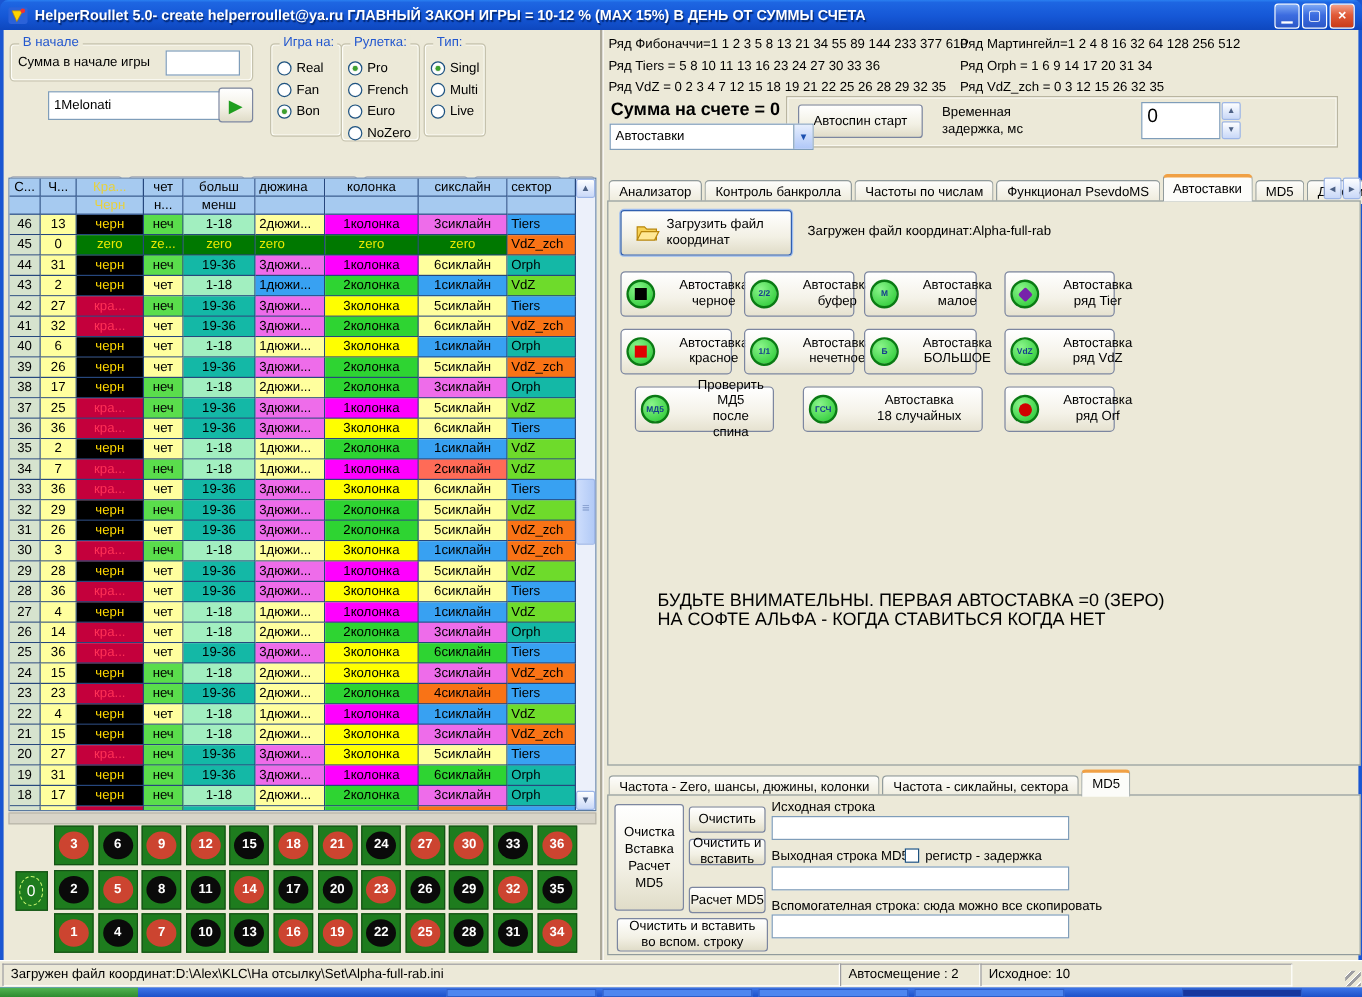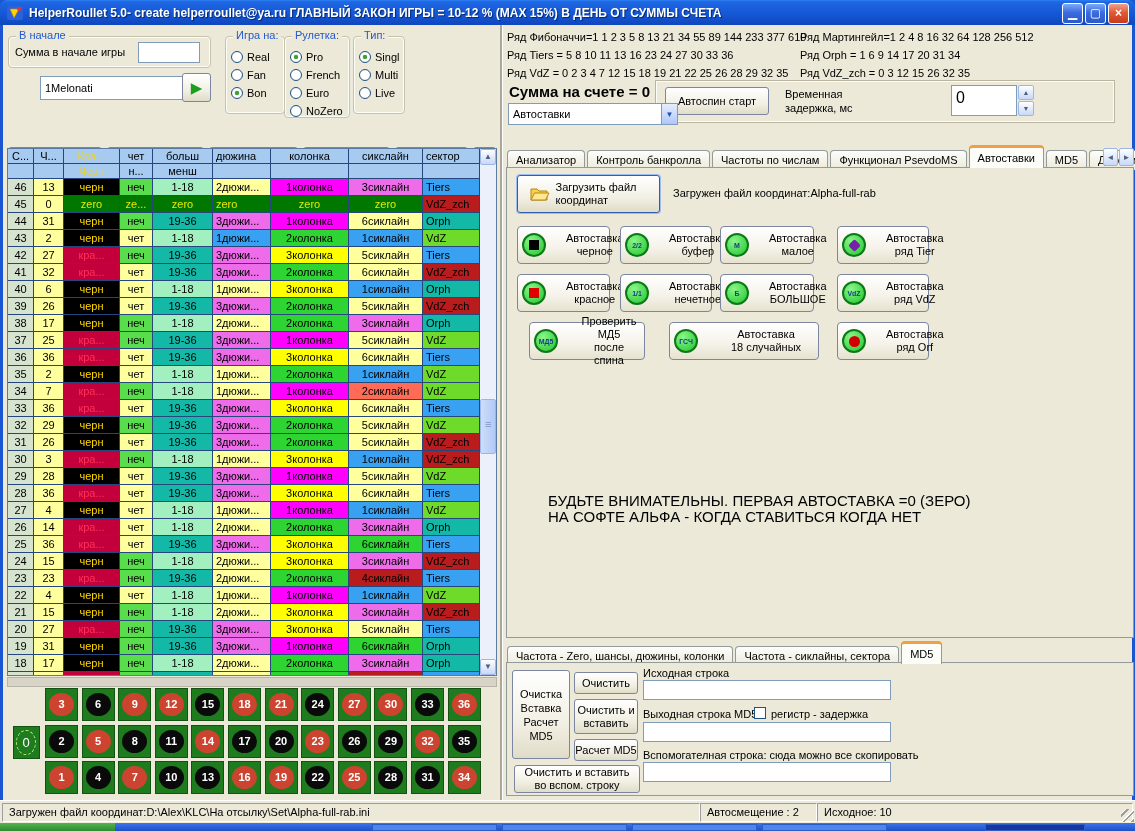--- a/index.html
+++ b/index.html
@@ -48,21 +48,21 @@
   .c0{width:26px}.c1{width:30px}.c2{width:56px}.c3{width:33px}.c4{width:60px}.c5{width:58px;text-align:left;padding-left:3px}
   .c6{width:78px}.c7{width:74px}.c8{width:57px;text-align:left;padding-left:3px}
   .hyellow{color:#E8D13B;}
   .gridbody{position:absolute;left:0;top:30px;width:472px;height:496px;overflow:hidden;}
   .cnt{background:#D6E3CE}.num{background:#FFFF9E}
   .blk{background:#000;color:#FFD800}.red{background:#C4003C;color:#FF3056}
   .zer{background:#007800;color:#E8E800}
   .grn{background:#5ADD4C}.pgr{background:#A2EFC0}.pye{background:#FFFF9E}
   .org{background:#14b8a6}.vio{background:#EE6CEA}.mag{background:#FF00FF}
   .yel{background:#FFFF00}.blu{background:#38A1F2}.sal{background:#FF6B57}
-  .aqu{background:#b91c1c}.vdz{background:#6EDB2B}.gcl{background:#2ED432}
+  .aqu{background:#f97316}.vdz{background:#6EDB2B}.gcl{background:#2ED432}
   
   .vsb{position:absolute;left:472px;top:0;width:16px;height:526px;background:#ECF0FA;}
   .sbtn{position:absolute;left:0;width:16px;height:16px;border:1px solid #9DB6E8;border-radius:2px;
     background:linear-gradient(180deg,#FDFEFF,#C9D8F8);color:#4D6185;font-size:8px;text-align:center;line-height:14px;}
   .sthumb{position:absolute;left:0;top:250px;width:16px;height:55px;border:1px solid #9DB6E8;border-radius:2px;
     background:linear-gradient(90deg,#CDDDFC,#B2CAF6);}
   .sthumb:after{content:"≡";position:absolute;left:4px;top:18px;color:#7E97C8;font-size:11px;}
   .hsb{position:absolute;left:4px;top:677px;width:490px;height:10px;background:#D8D4C8;border:1px solid #B8B4A8;}
   
   .bcell{position:absolute;width:33px;height:33px;background:#1E7C1E;border:1px solid #145214;}
@@ -854,38 +854,38 @@
     <div class="lbl" style="position:absolute;left:670px;top:162px;">Загружен файл координат:Alpha-full-rab</div>
     <div class="warn">
       <div>БУДЬТЕ ВНИМАТЕЛЬНЫ. ПЕРВАЯ АВТОСТАВКА =0 (ЗЕРО)</div>
       <div>НА СОФТЕ АЛЬФА - КОГДА СТАВИТЬСЯ КОГДА НЕТ</div>
     </div>
 
     <div class="tabrow" id="bottom-tabs" style="left:504px;top:616px;height:23px;"><div class="tab">Частота - Zero, шансы, дюжины, колонки</div><div class="tab">Частота - сиклайны, сектора</div><div class="tab active">MD5</div></div>
     <div class="panel" id="md5-panel" style="left:503px;top:637px;width:628px;height:134px;">
       <div class="xpbtn" style="position:absolute;left:5px;top:7px;width:58px;height:89px;line-height:14px;padding:2px;">Очистка Вставка Расчет MD5</div>
       <div class="xpbtn" style="position:absolute;left:67px;top:9px;width:64px;height:22px;">Очистить</div>
-      <div class="xpbtn" style="position:absolute;left:67px;top:36px;width:64px;height:35px;line-height:13px;padding:2px;">Очистить и вставить</div>
+      <div class="xpbtn" style="position:absolute;left:67px;top:36px;width:64px;height:22px;line-height:13px;padding:2px;">Очистить и вставить</div>
       <div class="xpbtn" style="position:absolute;left:67px;top:76px;width:64px;height:22px;">Расчет MD5</div>
       <div class="xpbtn" style="position:absolute;left:7px;top:102px;width:126px;height:28px;line-height:13px;padding:2px;">Очистить и вставить во вспом. строку</div>
       <div class="lbl" style="position:absolute;left:136px;top:4px;">Исходная строка</div>
       <input class="txt" style="position: absolute; left: 136px; top: 17px; width: 248px; height: 20px;">
       <div class="lbl" style="position:absolute;left:136px;top:45px;">Выходная строка MD5</div>
       <span class="chk" style="position:absolute;left:247px;top:44px;"></span>
       <div class="lbl" style="position:absolute;left:264px;top:45px;">регистр  - задержка</div>
       <input class="txt" style="position: absolute; left: 136px; top: 59px; width: 248px; height: 20px;">
       <div class="lbl" style="position:absolute;left:136px;top:86px;">Вспомогателная строка: сюда можно все скопировать</div>
       <input class="txt" style="position: absolute; left: 136px; top: 99px; width: 248px; height: 20px;">
     </div>
   </div>
 
   <div class="status">
     <div class="spanel" style="left:2px;width:698px;">Загружен файл координат:D:\Alex\KLC\На отсылку\Set\Alpha-full-rab.ini</div>
     <div class="spanel" style="left:700px;width:117px;">Автосмещение : 2</div>
-    <div class="spanel" style="left:817px;width:316px;">Исходное: 10</div>
+    <div class="spanel" style="left:817px;width:260px;">Исходное: 10</div>
     <div class="grip"></div>
   </div>
 
   <div class="taskbar">
     <div class="tstart"></div>
     <div id="taskbtns">
         <div class="tbt" style="left: 372px; width: 125px;"></div>
         <div class="tbt" style="left: 502px; width: 125px;"></div>
         <div class="tbt" style="left: 632px; width: 125px;"></div>
         <div class="tbt" style="left: 762px; width: 125px;"></div>

